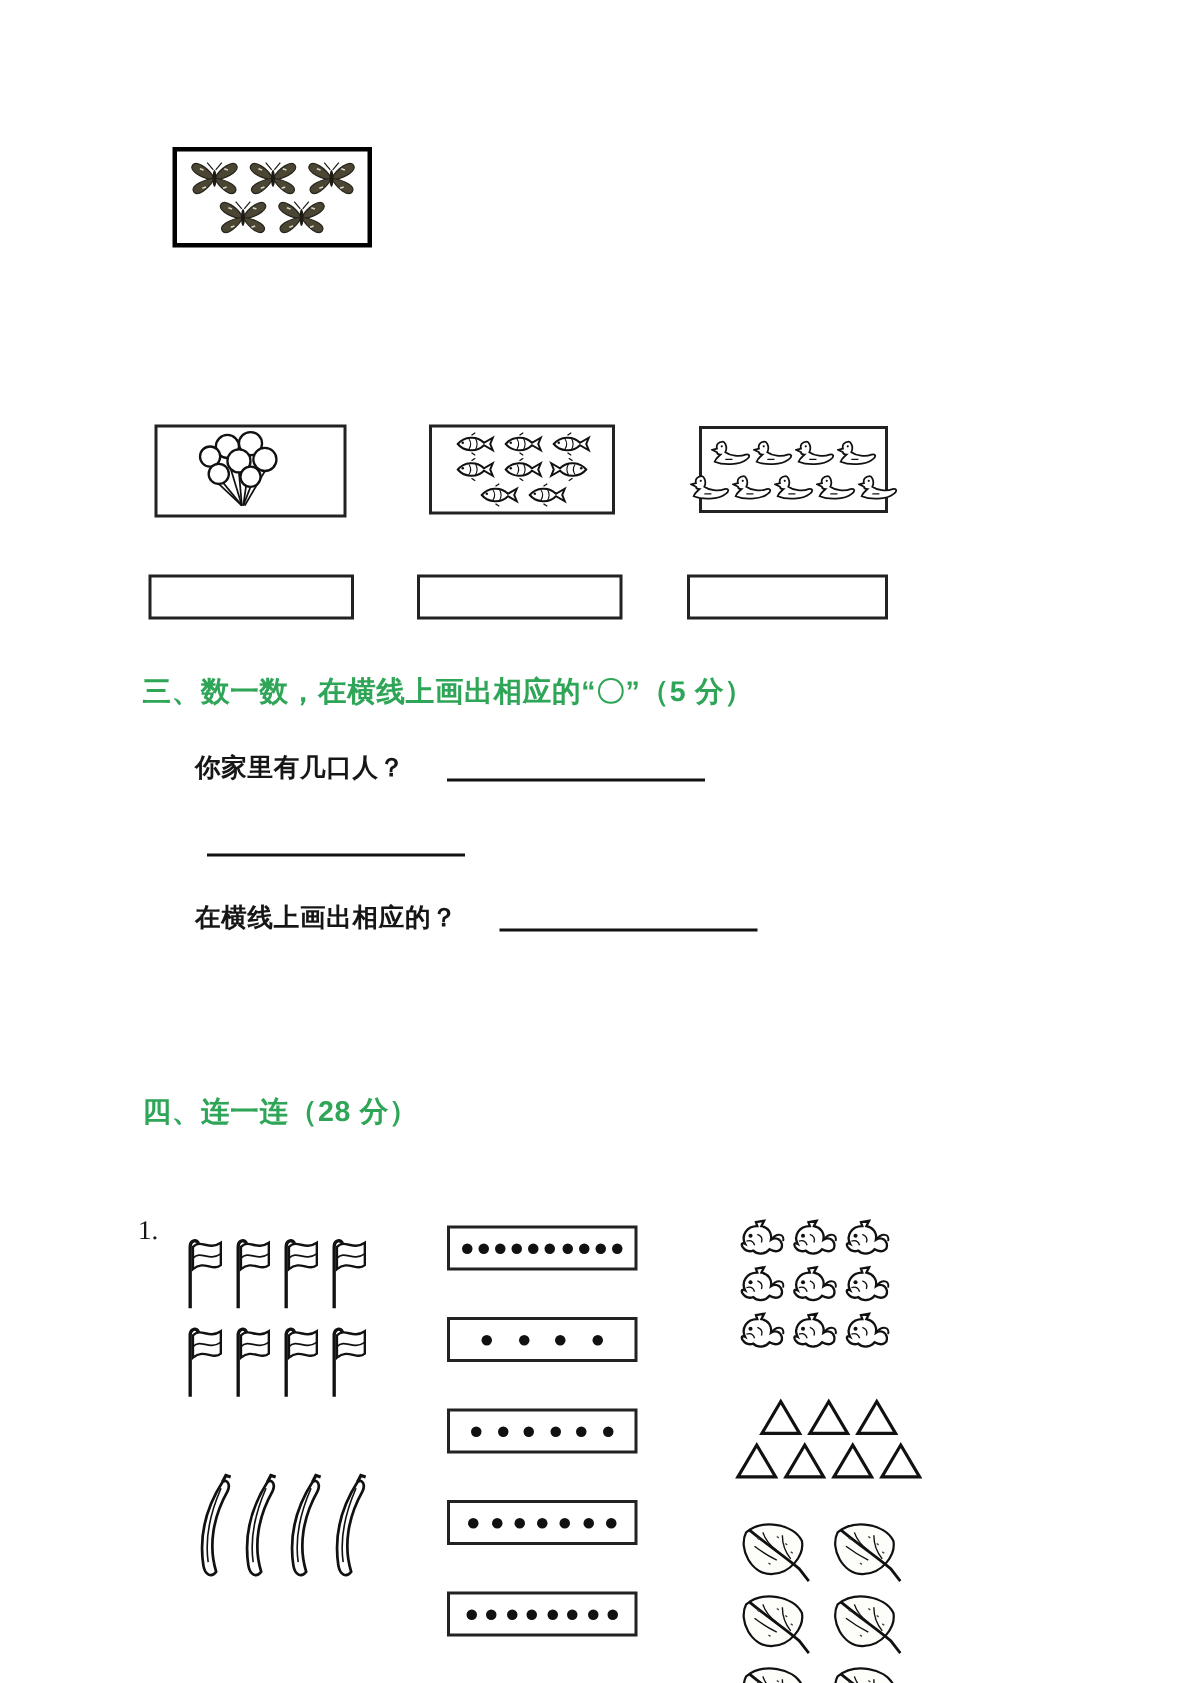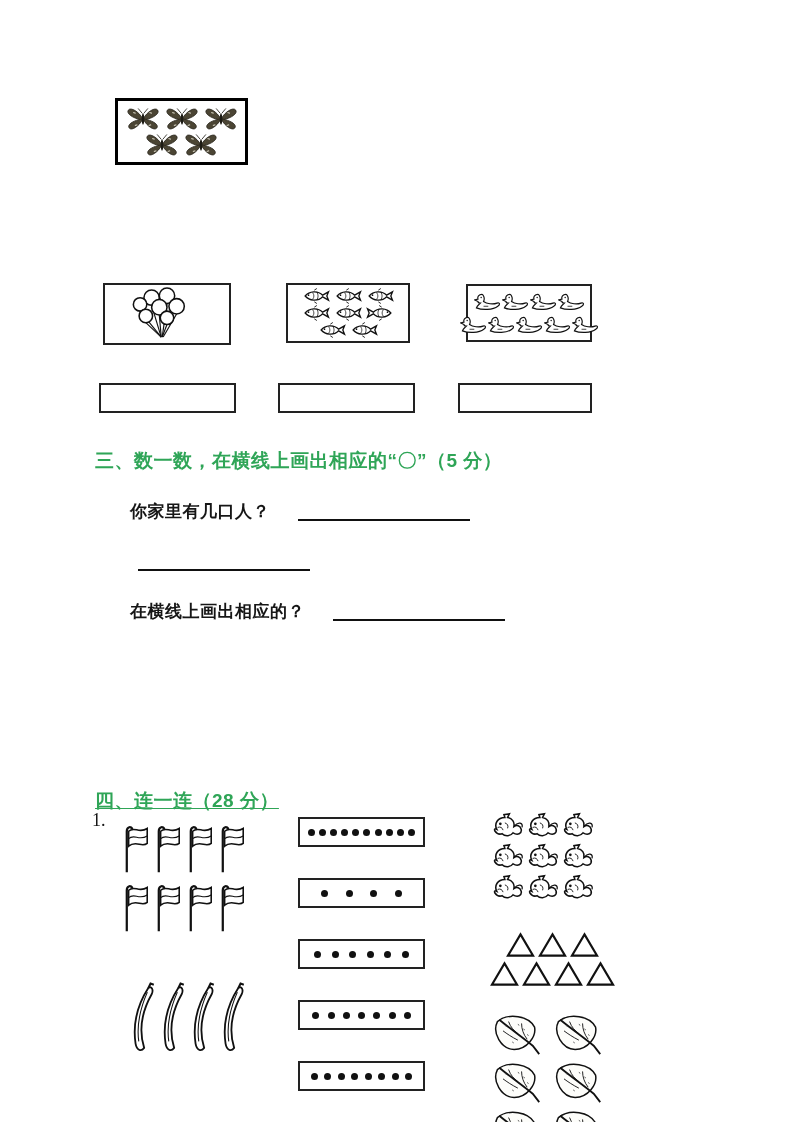--- a/index.html
+++ b/index.html
@@ -15,21 +15,21 @@
   .fish-box{left:286px;top:283px;width:124px;height:60px;border:2px solid #222;}
   .ducks-box{left:466px;top:284px;width:126px;height:58px;border:2px solid #222;}
   .answer-box{position:absolute;top:383px;height:30px;border:2px solid #222;box-sizing:border-box;background:#fff;}
   .ab1{left:99px;width:137px;}
   .ab2{left:278px;width:137px;}
   .ab3{left:458px;width:134px;}
   
   .green{position:absolute;margin:0;font-size:19px;font-weight:bold;color:var(--accent,#2fa557);
     letter-spacing:.5px;white-space:nowrap;}
   .h3pos{left:95px;top:448px;}
-  .h4pos{left:95px;top:788px;text-decoration:underline;}
+  .h4pos{left:95px;top:728px;}
   .questions{position:absolute;left:130px;top:500px;display:flex;flex-direction:column;}
   .question{height:50px;display:flex;align-items:flex-start;white-space:nowrap;gap:20px;}
   .qtext{font-size:17px;font-weight:600;letter-spacing:.5px;}
   .blank{display:inline-block;width:172px;border-bottom:2px solid #111;height:19px;margin-left:8px;}
   .item-label{position:absolute;left:92px;top:810px;font-family:"Liberation Serif",serif;font-size:18px;}
   
   .group{position:absolute;display:flex;flex-direction:column;}
   .icon-row{display:flex;align-items:center;}
   .icon{display:inline-flex;line-height:0;}
   

